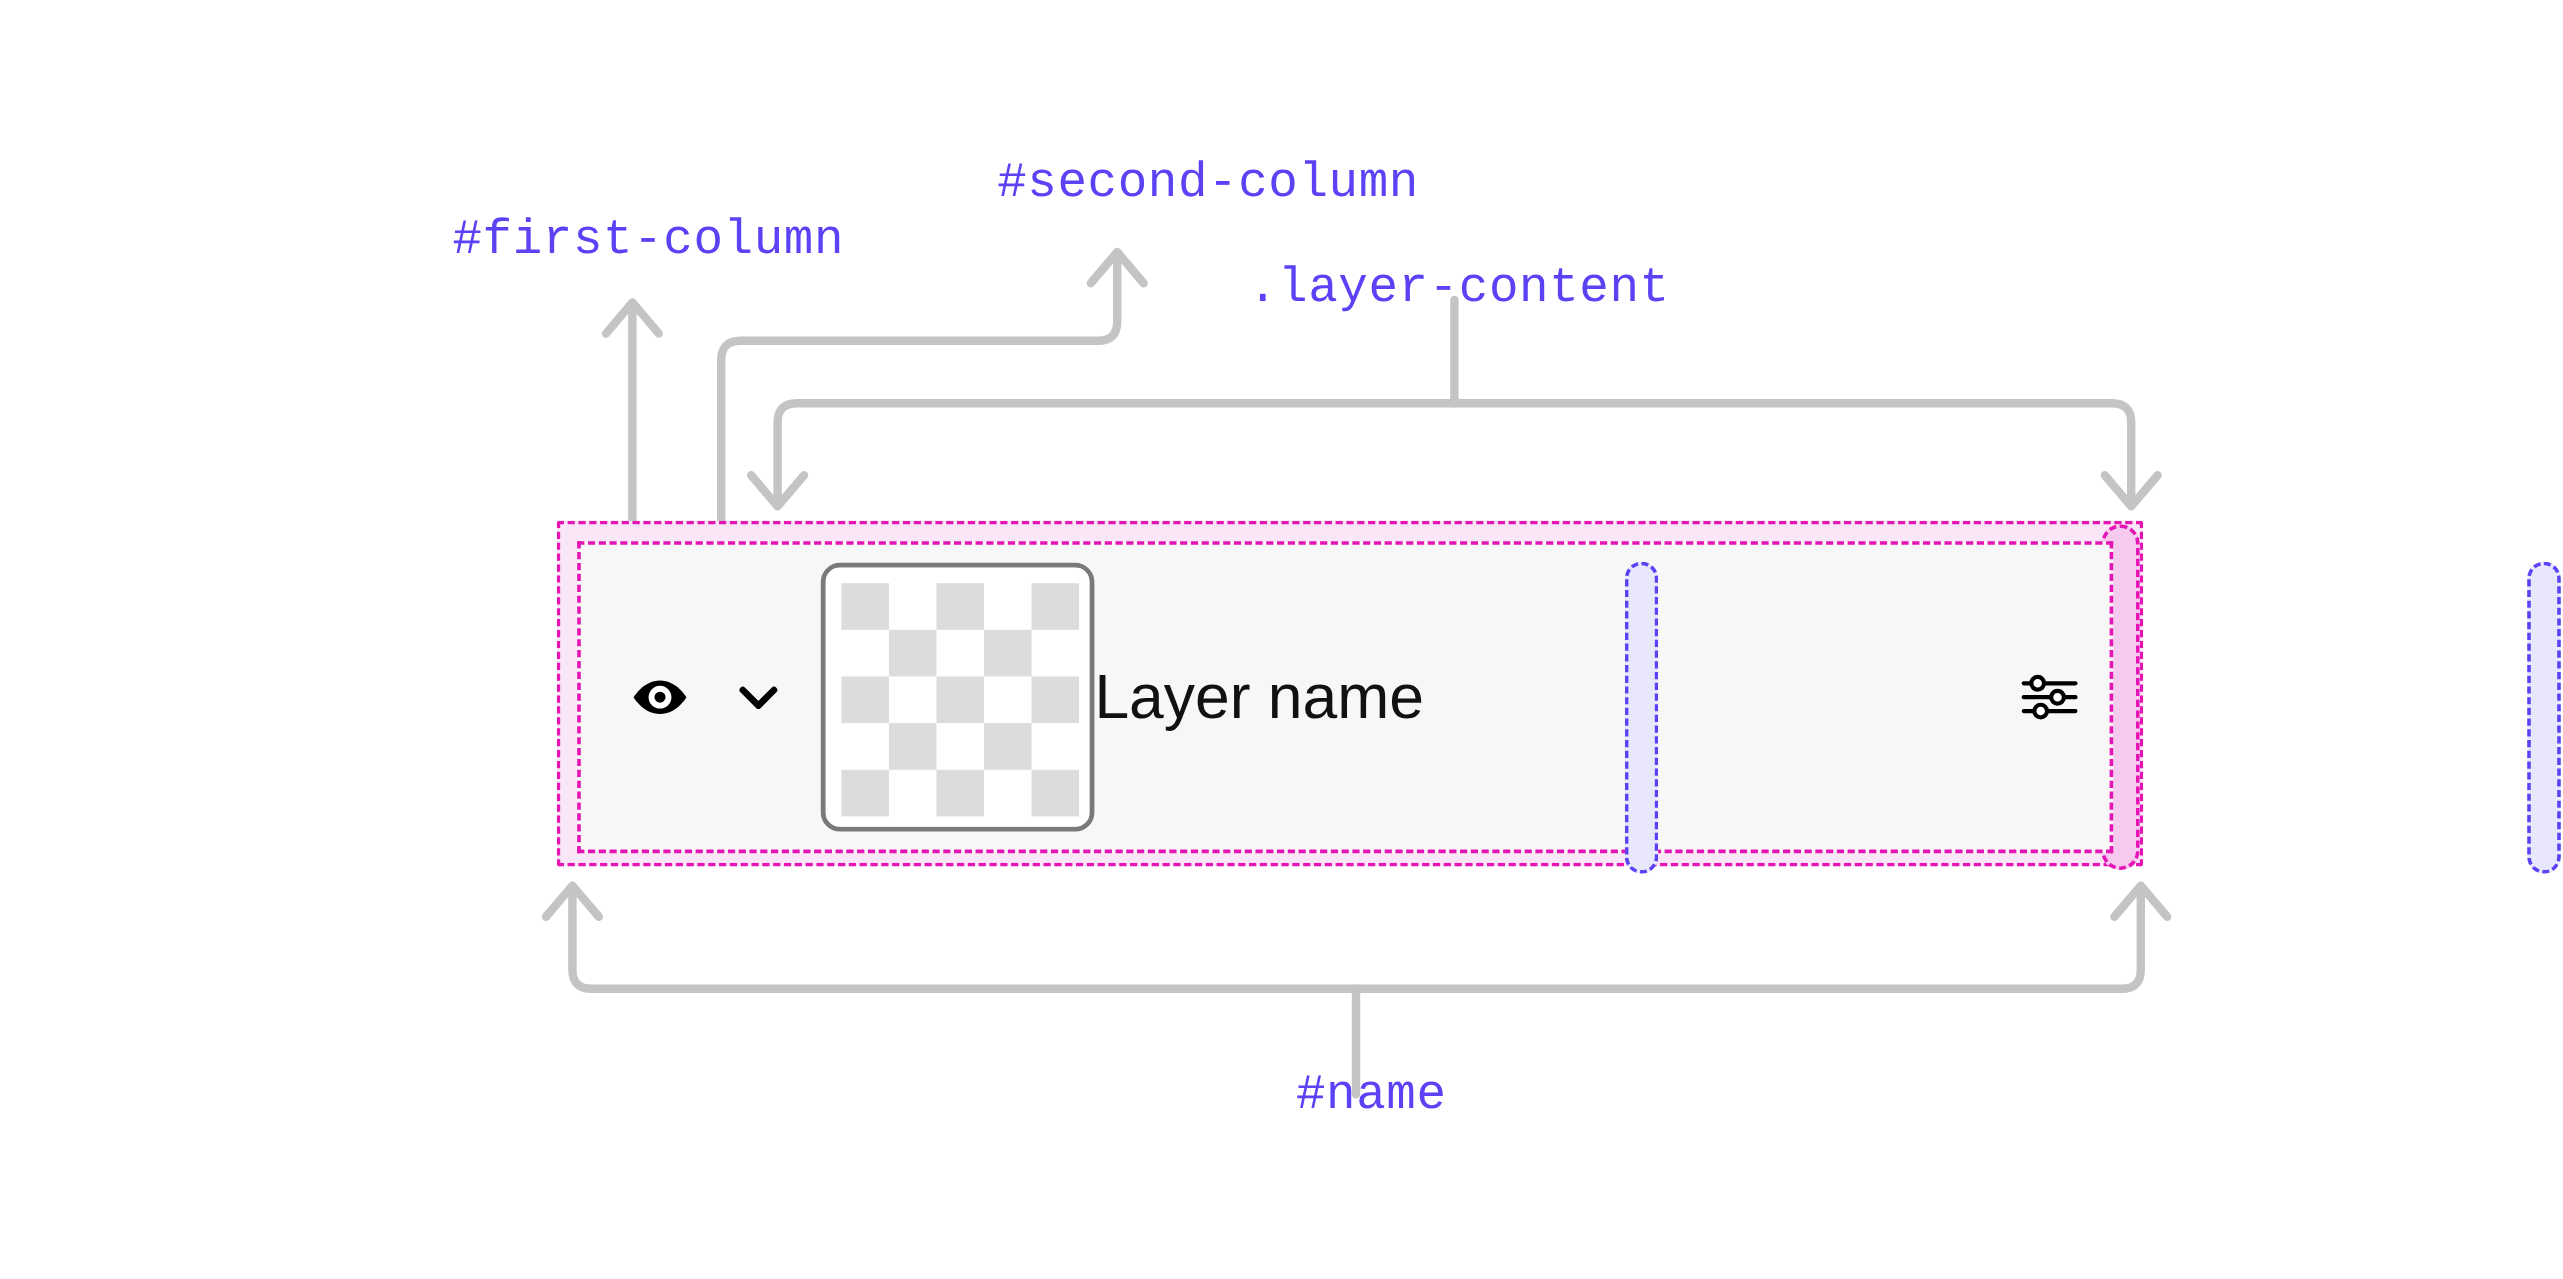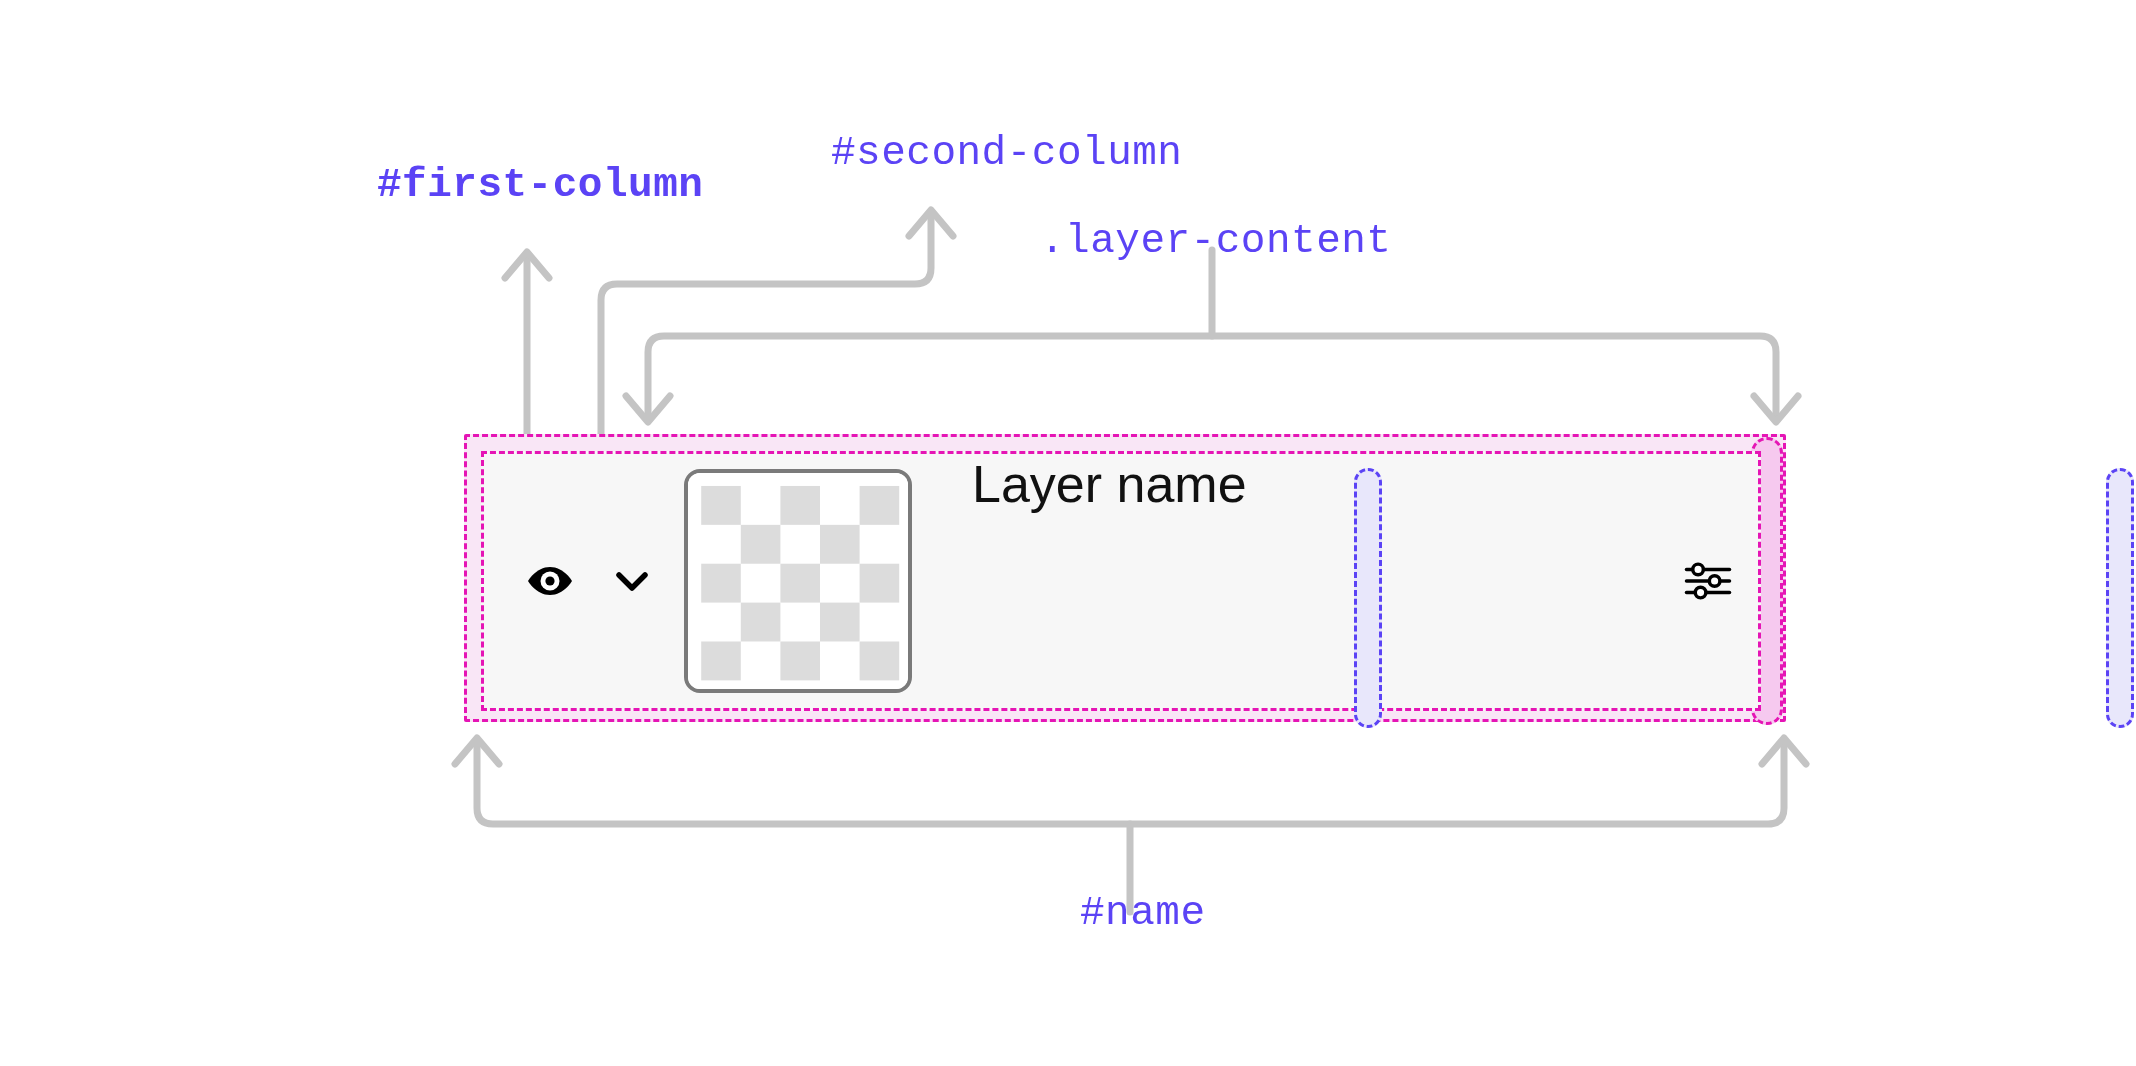--- a/index.html
+++ b/index.html
@@ -17,21 +17,21 @@
 
   
   .anno-label {
     position: absolute;
     font-family: "Liberation Mono", monospace;
     font-size: 41px;
     color: #5B43F5;
     white-space: pre;
     letter-spacing: 0.5px;
   }
-  #label-first-column  { left: 377px;  top: 162px; font-weight: bold; }
+  #label-first-column  { left: 377px;  top: 178px; }
   #label-second-column { left: 790px;  top: 130px; margin-left: 41px; }
   #label-layer-content { left: 1040px; top: 218px; }
   #label-link          { left: 1080px; top: 890px; }
 
   
   #connectors {
     position: absolute;
     left: 0; top: 0;
     width: 2136px;
     height: 1066px;
@@ -122,21 +122,21 @@
     border: 4px solid #7a7a7a;
     border-radius: 16px;
     background: #ffffff;
     overflow: hidden;
   }
 
   
   #name-column {
     flex: 1;
     display: flex;
-    padding-left: 60px;
+    align-items: center;
     height: 100%;
     box-sizing: border-box;
   }
   #layer-name {
     font-family: "Liberation Sans", sans-serif;
     font-size: 52px;
     color: #111111;
     white-space: nowrap;
   }
 

